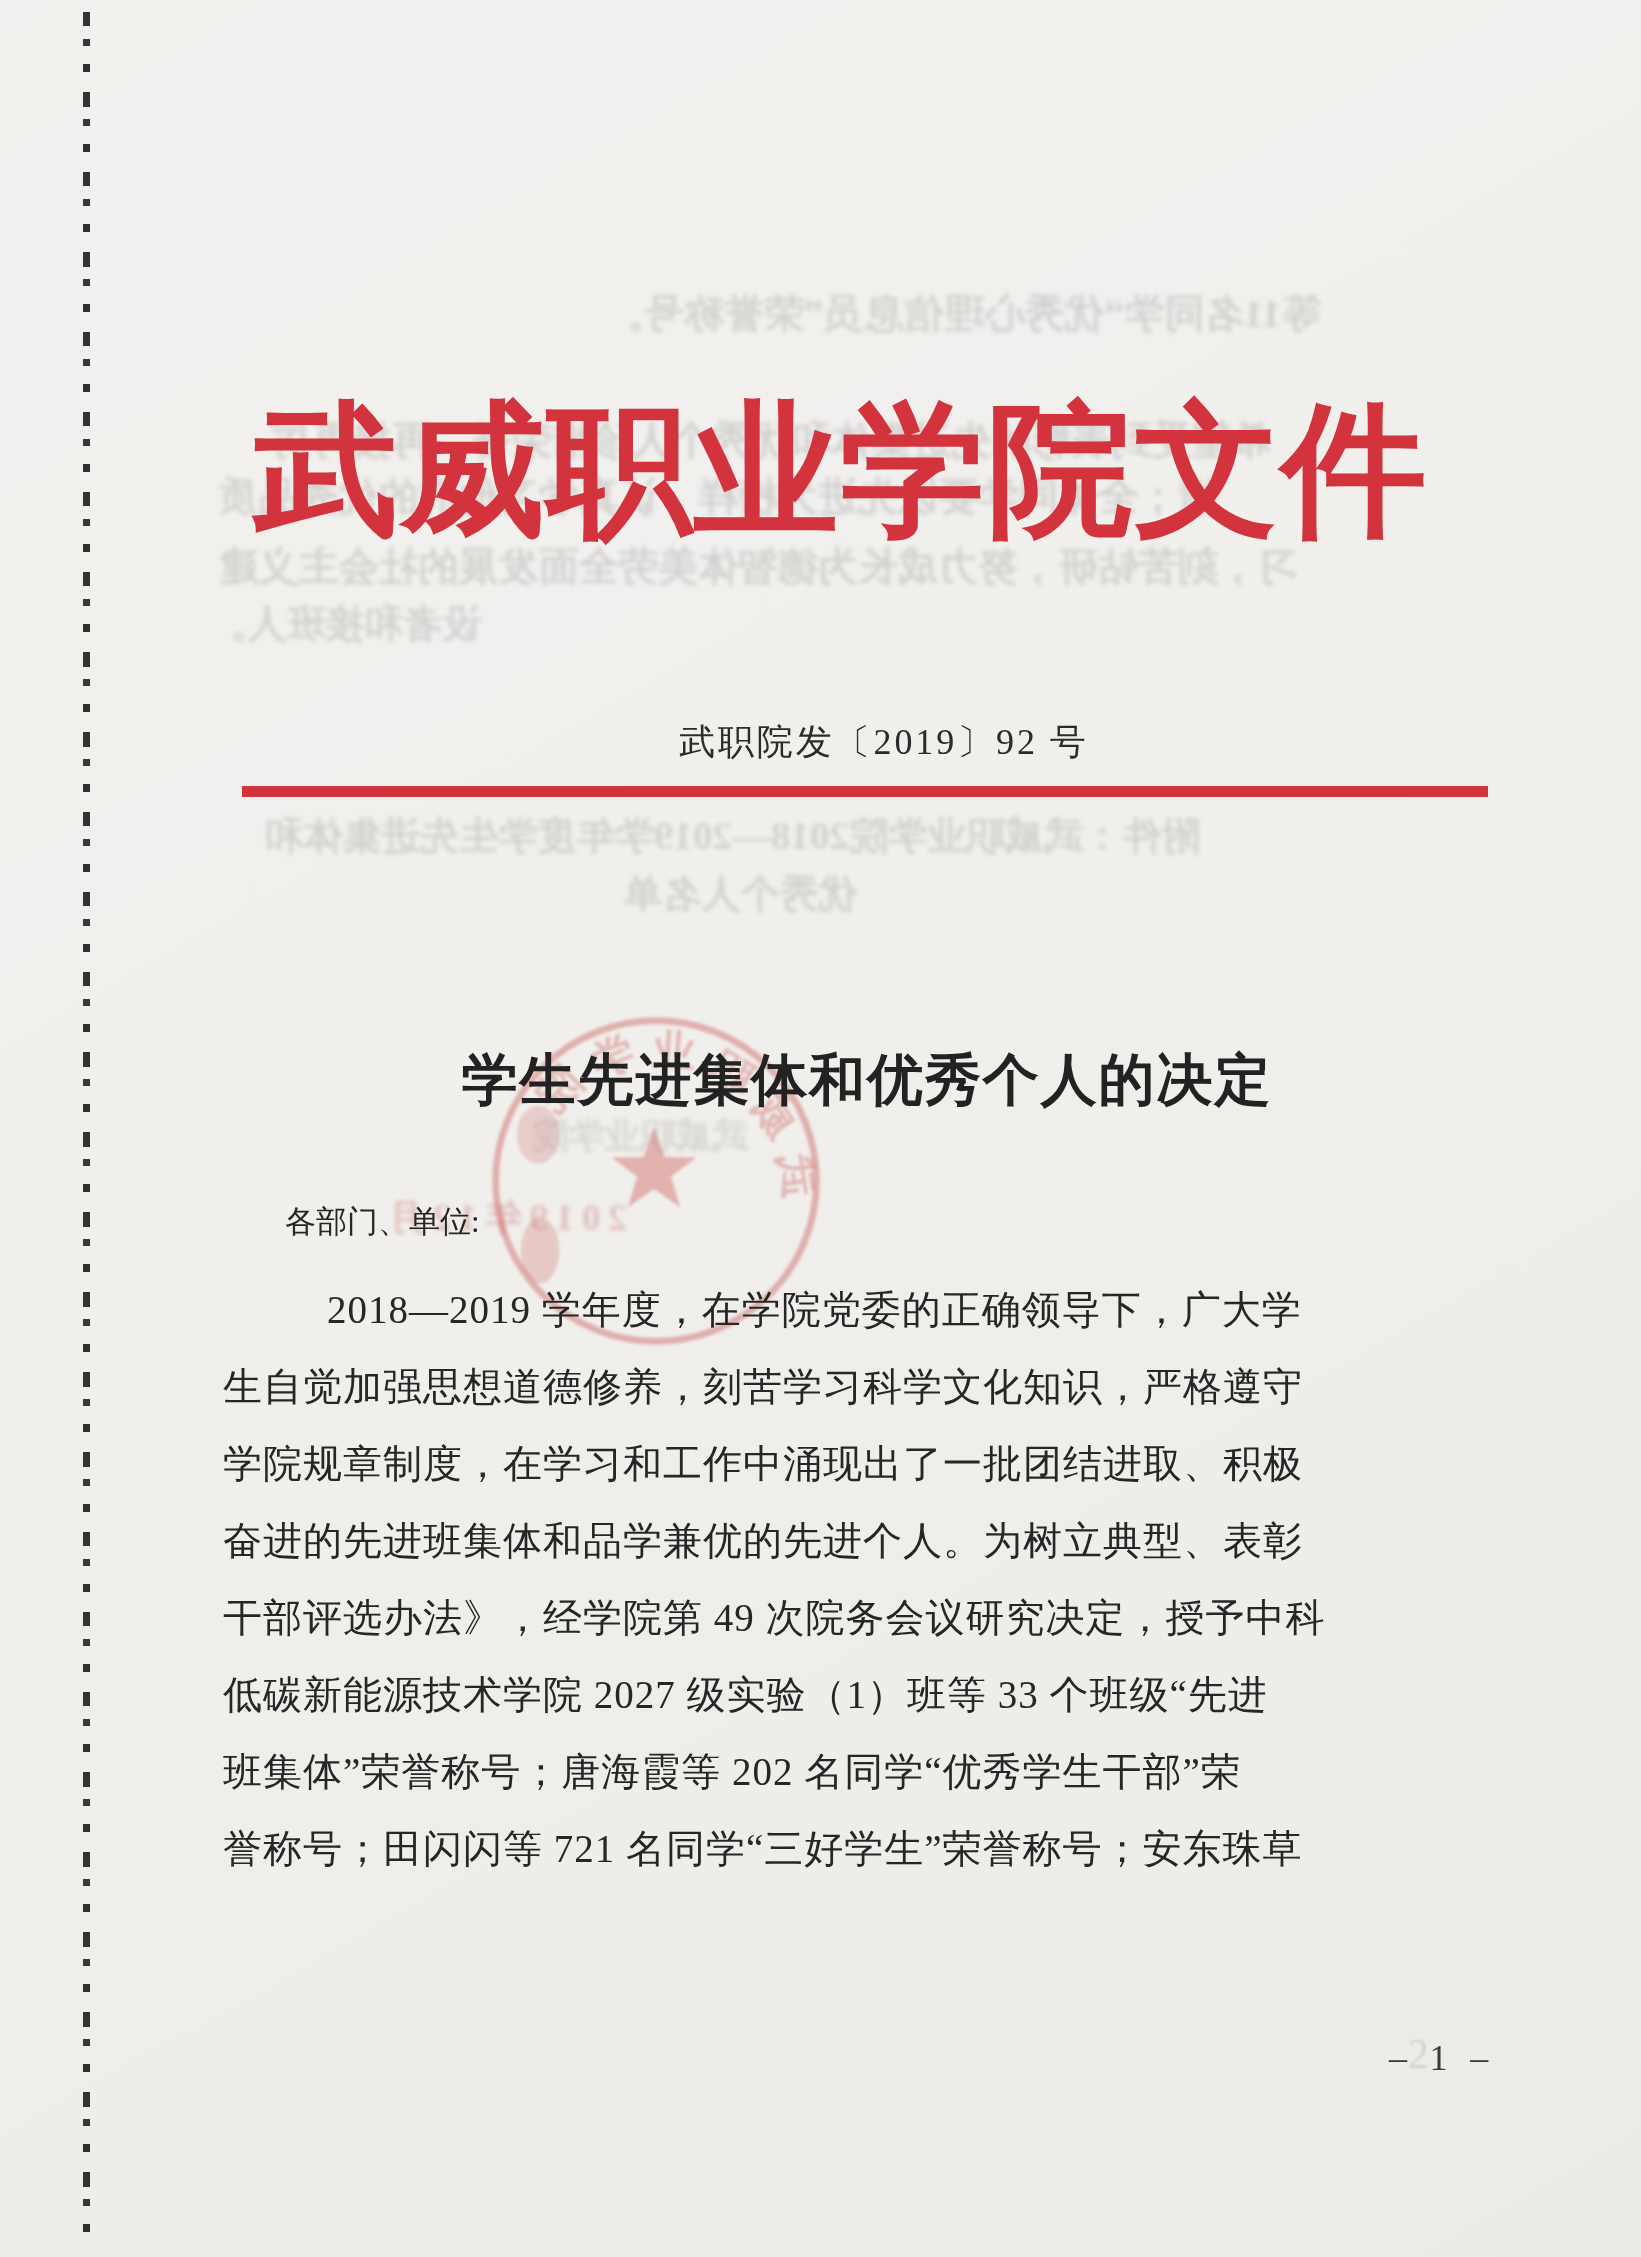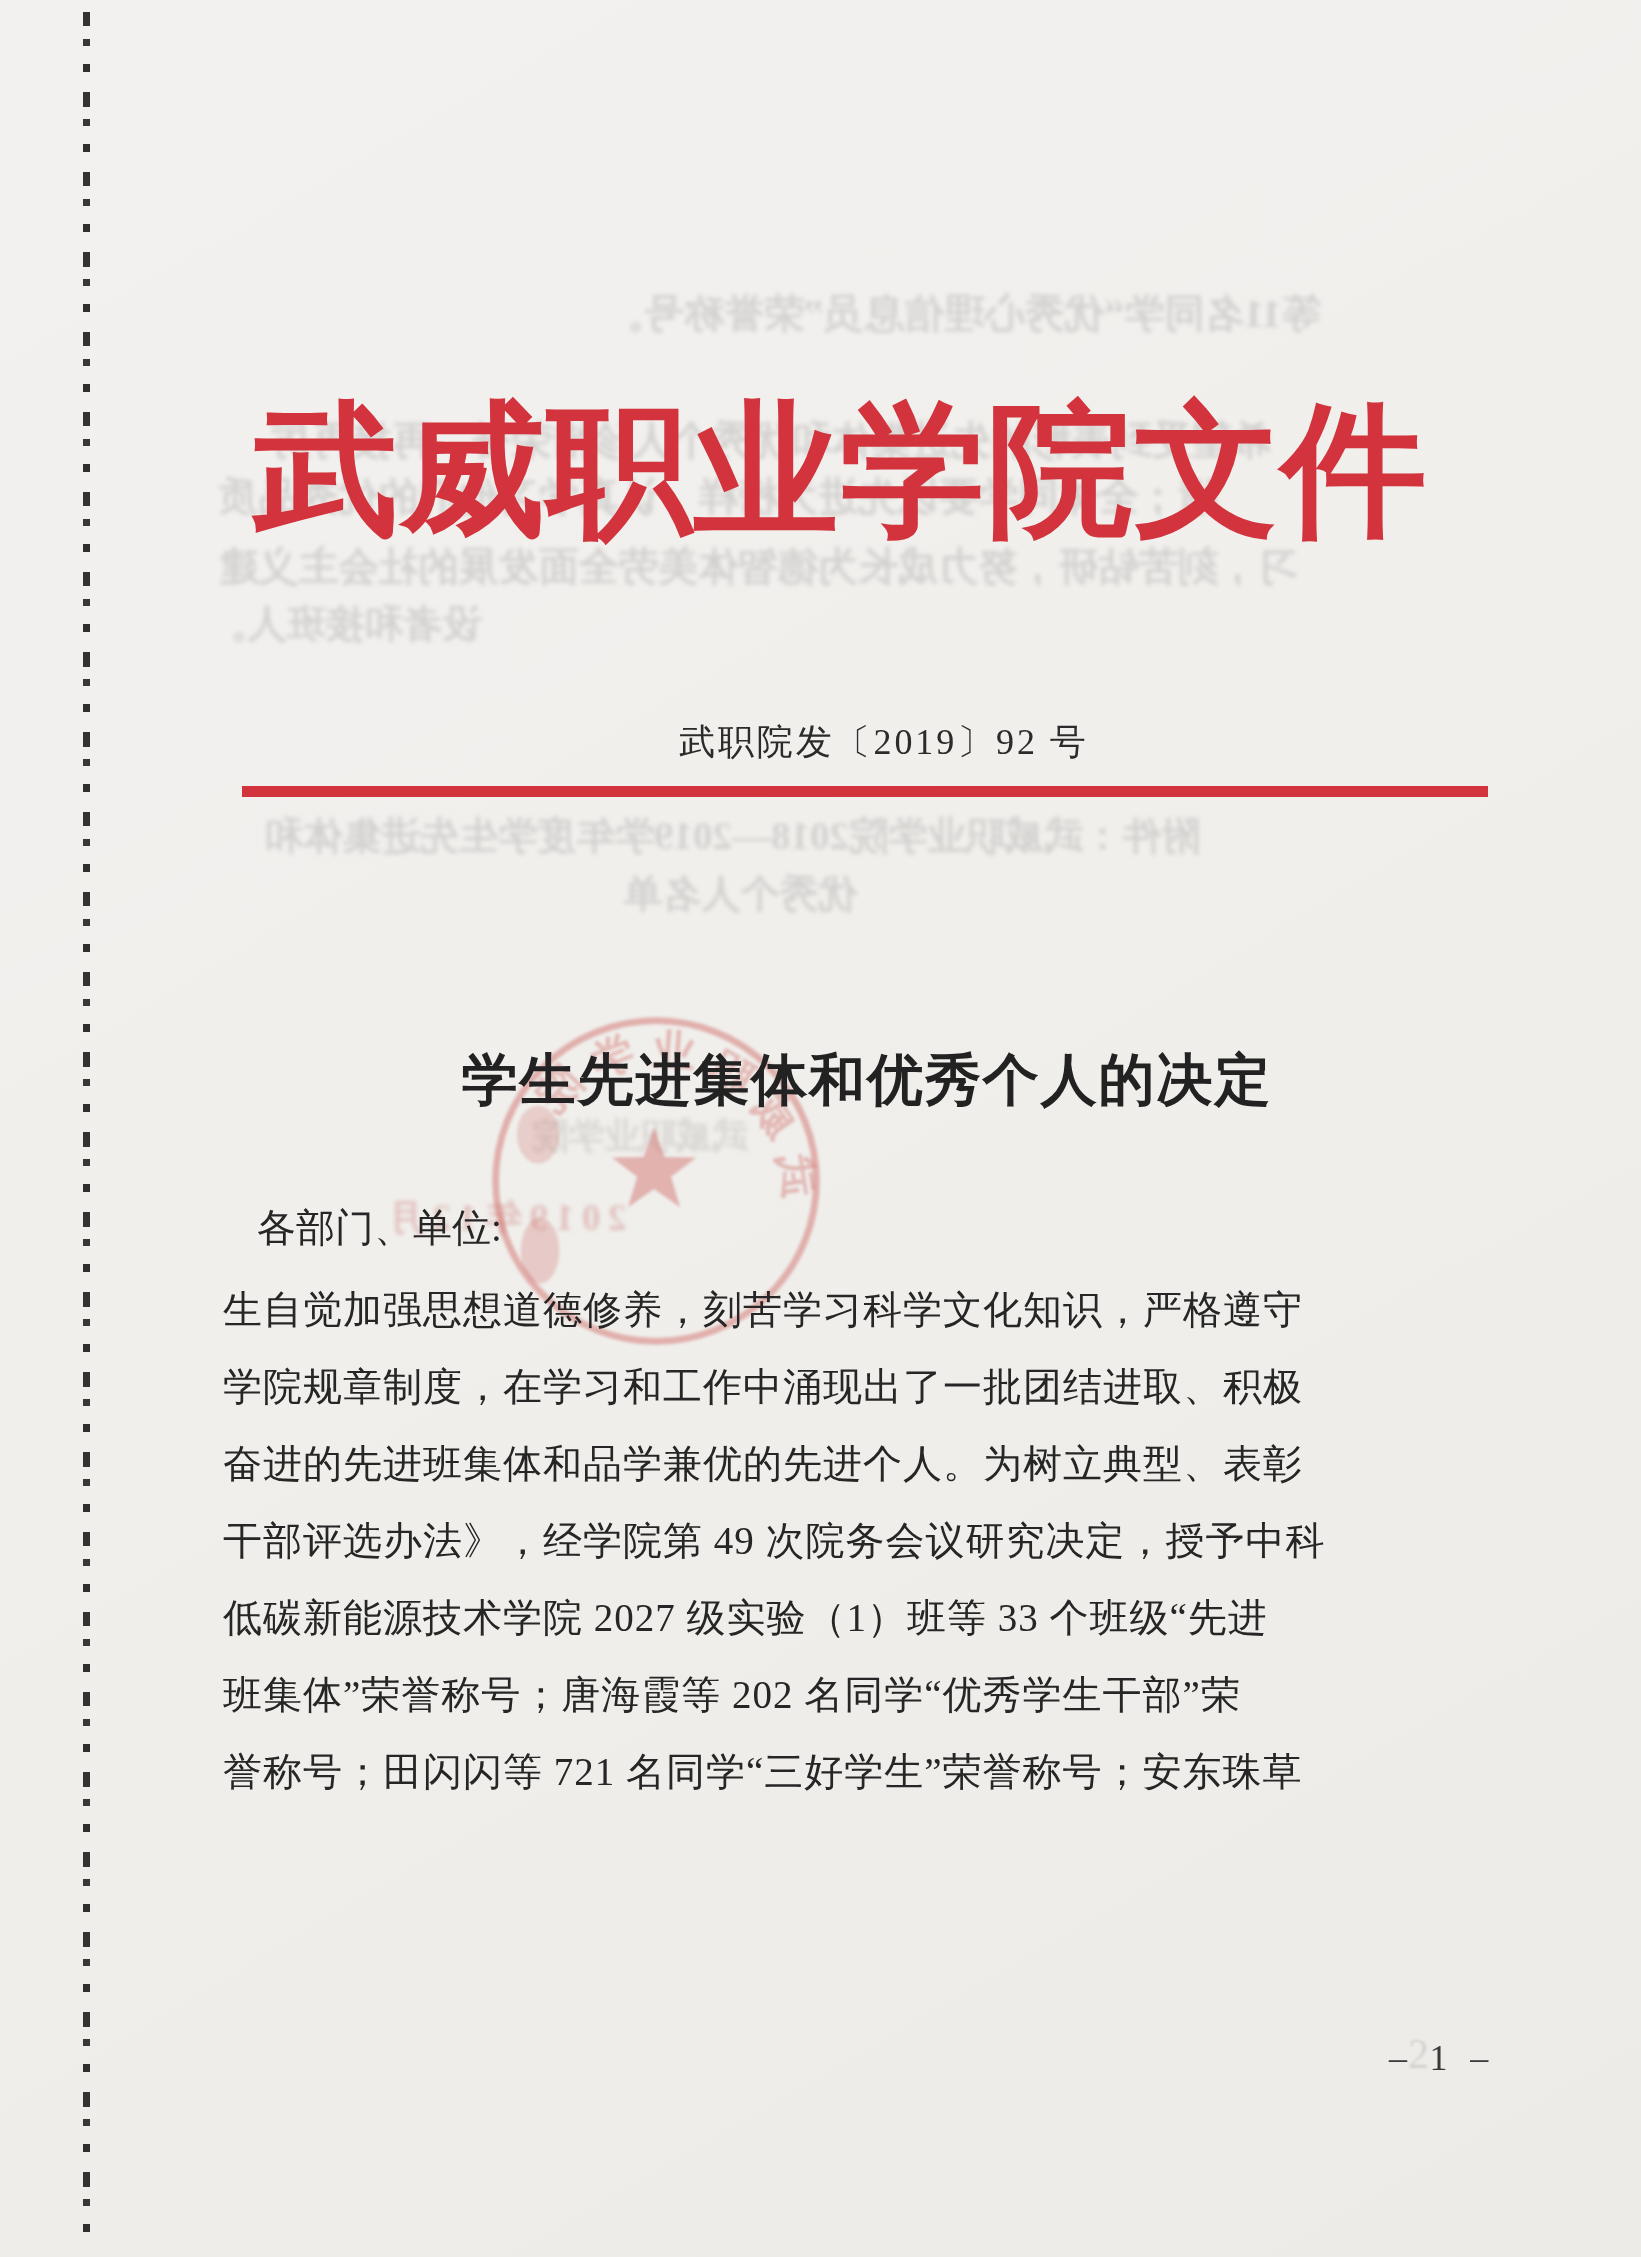--- a/index.html
+++ b/index.html
@@ -17,21 +17,21 @@
   .bleed-red{transform:scaleX(-1);color:#c05550;opacity:.30;filter:blur(1.9px);
          white-space:nowrap;font-weight:bold;}
   .org-header{left:0;width:1593px;top:394px;text-align:center;color:#d2333c;
       font-size:145px;font-weight:bold;letter-spacing:1.9px;line-height:154px;white-space:nowrap;}
   .doc-number{left:19.3px;width:1641px;top:718px;text-align:center;color:#2b2b2b;
       font-size:36px;letter-spacing:2.9px;white-space:nowrap;}
   .red-rule{left:198px;top:786px;width:1246px;height:10.6px;background:#d2333c;}
   .doc-title{left:0;width:1634px;text-align:center;color:#222;font-weight:bold;
       font-size:56px;white-space:nowrap;letter-spacing:1.9px;}
   .t1{top:948px;} .t2{top:1043px;padding-left:6px;}
-  .salutation{left:213px;top:1201px;font-size:39px;color:#262626;white-space:nowrap;}
+  .salutation{left:241px;top:1201px;font-size:31px;color:#262626;white-space:nowrap;}
   .body-par{left:179px;top:1271px;width:1284px;font-size:39px;color:#262626;}
   .body-par .ln{height:77px;line-height:77px;white-space:nowrap;letter-spacing:1px;}
   .body-par .ln.first{padding-left:104px;}
   .page-num{left:1345px;top:2037px;font-size:36px;letter-spacing:6.8px;color:#3a3a3a;white-space:nowrap;}
   .page-num-ghost{left:1364px;top:2030px;font-size:42px;color:#c9c8c4;opacity:.7;filter:blur(1px);}
   .seal{left:440px;top:1009px;width:344px;height:344px;transform:scaleX(-1);
         opacity:.9;filter:blur(1.5px);}
 </style>
 </head>
 <body>
@@ -67,20 +67,21 @@
 
   <div class="abs doc-number">武职院发〔2019〕92 号</div>
 
   <div class="abs red-rule"></div>
 
   <div class="abs doc-title t2">学生先进集体和优秀个人的决定</div>
 
   <div class="abs salutation">各部门、单位:</div>
 
   <div class="abs body-par">
+    <div class="ln first">2018—2019 学年度，在学院党委的正确领导下，广大学</div>
     <div class="ln">生自觉加强思想道德修养，刻苦学习科学文化知识，严格遵守</div>
     <div class="ln">学院规章制度，在学习和工作中涌现出了一批团结进取、积极</div>
     <div class="ln">奋进的先进班集体和品学兼优的先进个人。为树立典型、表彰</div>
     <div class="ln">干部评选办法》，经学院第 49 次院务会议研究决定，授予中科</div>
     <div class="ln">低碳新能源技术学院 2027 级实验（1）班等 33 个班级“先进</div>
     <div class="ln">班集体”荣誉称号；唐海霞等 202 名同学“优秀学生干部”荣</div>
     <div class="ln">誉称号；田闪闪等 721 名同学“三好学生”荣誉称号；安东珠草</div>
   </div>
 
   <div class="abs page-num-ghost">2</div>

